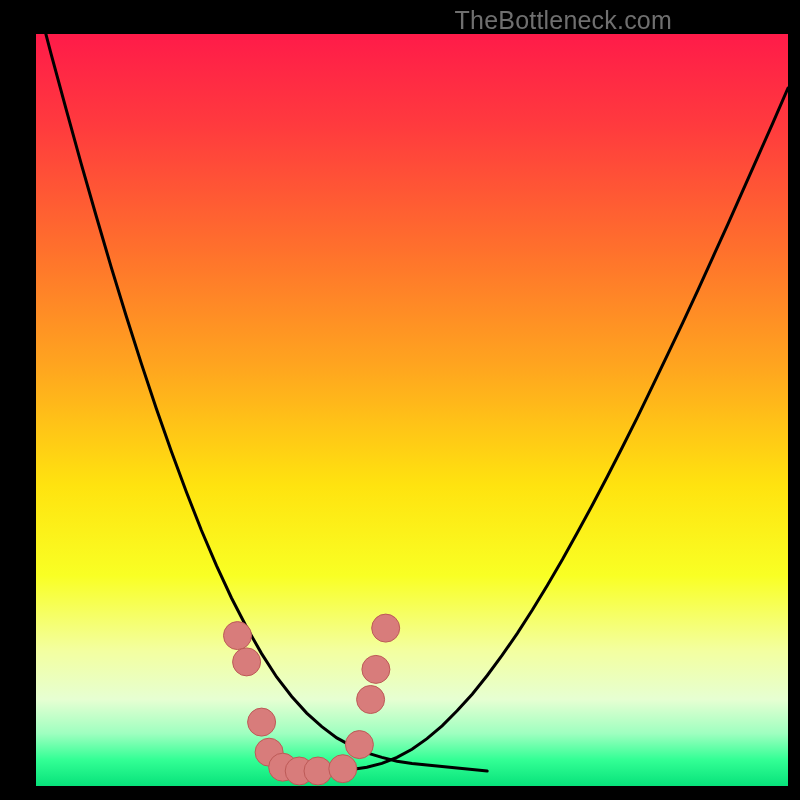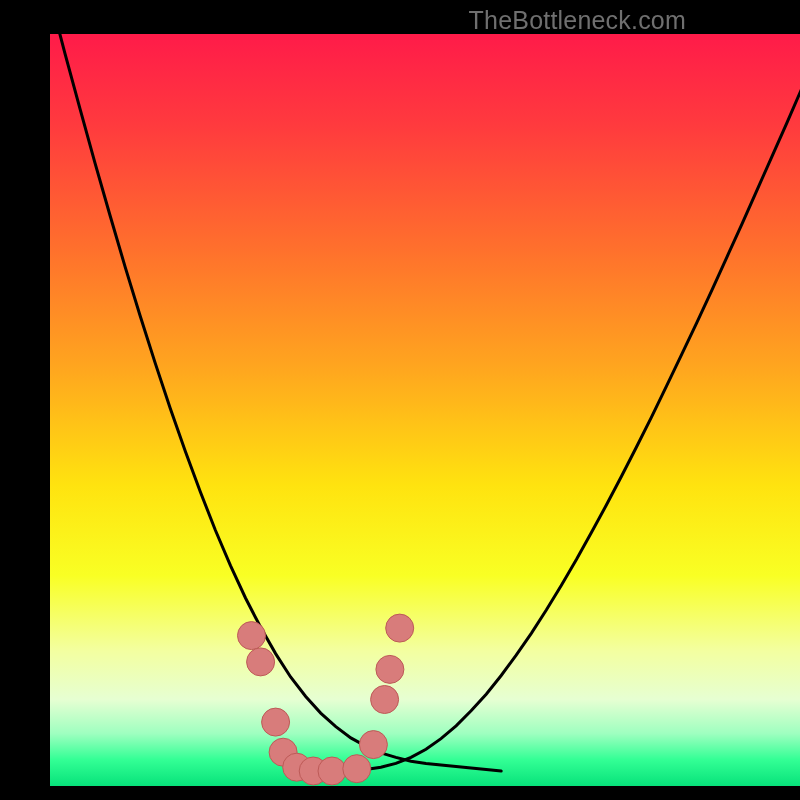--- a/index.html
+++ b/index.html
@@ -6,21 +6,21 @@
     margin: 0;
     padding: 0;
     width: 800px;
     height: 800px;
     background: #000;
     overflow: hidden;
     font-family: Arial, Helvetica, sans-serif;
   }
   .frame {
     position: absolute;
-    left: 16px;
+    left: 2px;
     top: 0;
     width: 684px;
     height: 800px;
     background: #000;
   }
   .plot-area {
     position: absolute;
     left: 34px;
     top: 34px;
     width: 752px;

